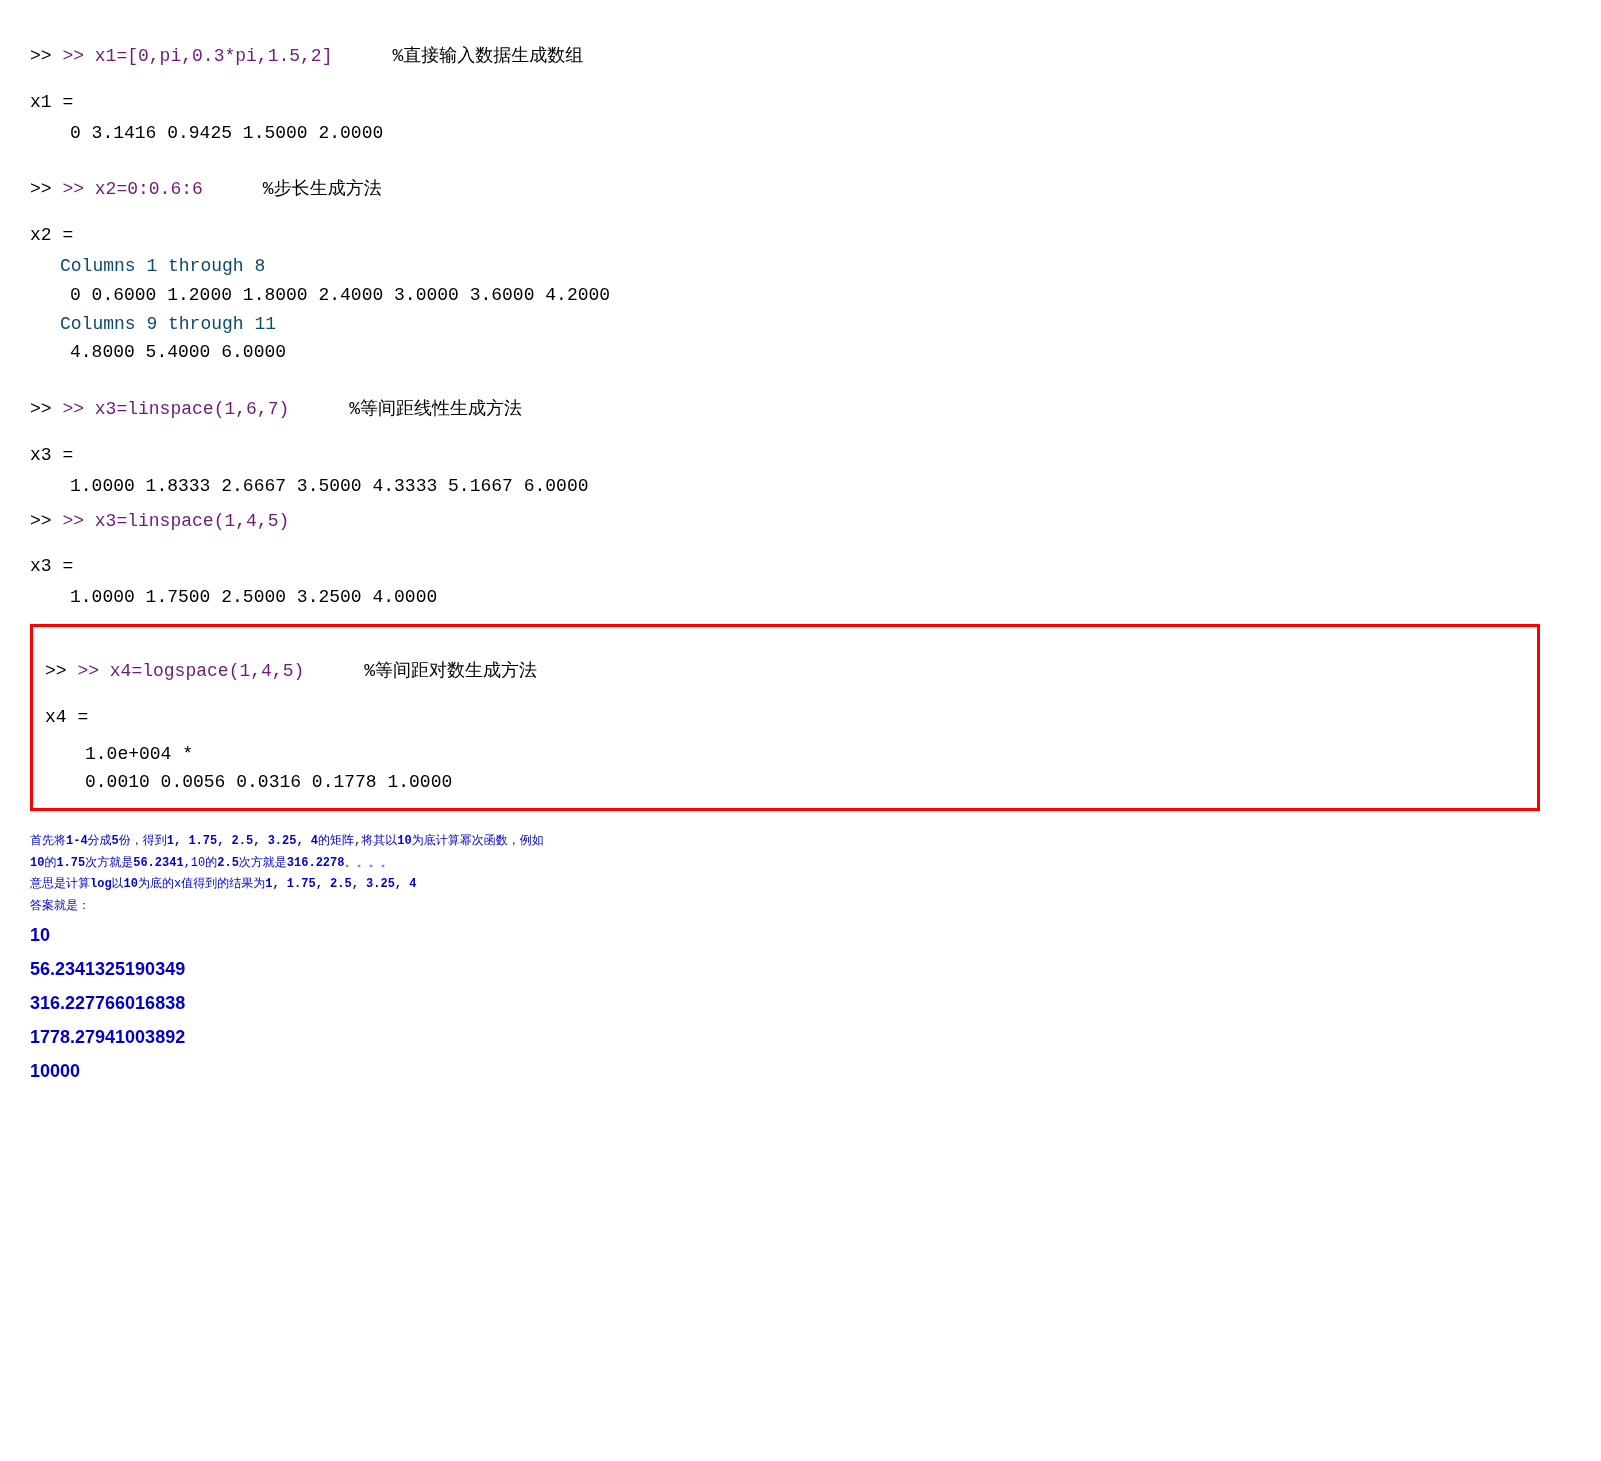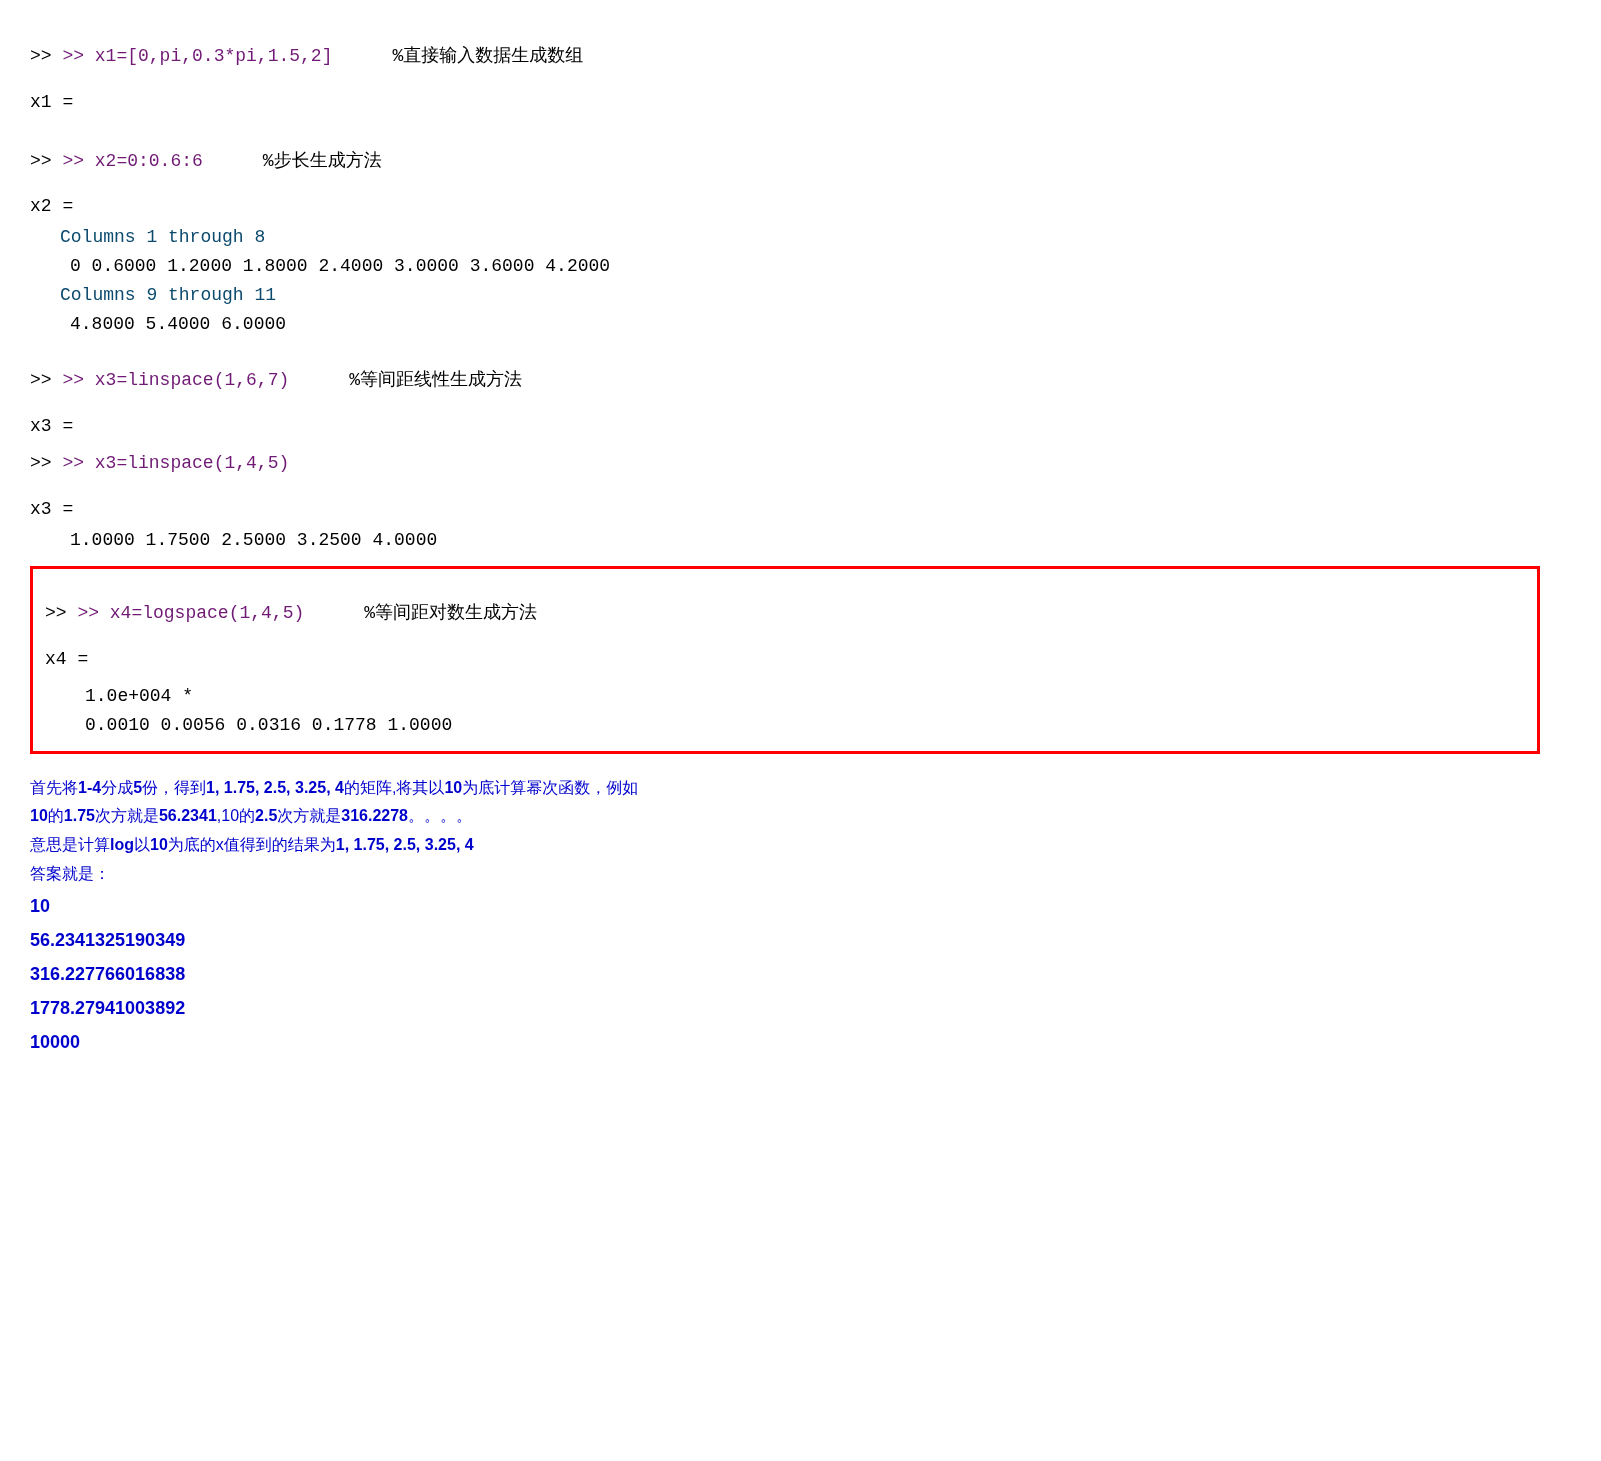--- a/index.html
+++ b/index.html
@@ -61,22 +61,22 @@
     .highlighted-box {
       border: 3px solid #ff0000;
       padding: 8px 12px;
       margin: 6px 0;
       display: inline-block;
       width: 98%;
     }
 
     .explanation-text {
       color: #0000cc;
-      font-family: Liberation Sans, sans-serif;
-      font-size: 16px;
+      font-family: Liberation Mono, monospace;
+      font-size: 12px;
       line-height: 1.8;
       margin-top: 14px;
     }
 
     .bold-blue {
       color: #0000cc;
       font-weight: bold;
     }
 
     .normal-blue {
@@ -106,20 +106,21 @@
 <div class="code-block">
 
   
   <div class="cmd-line">
     <span class="prompt">&gt;&gt;&nbsp;</span>
     <span class="cmd-text">&gt;&gt; x1=[0,pi,0.3*pi,1.5,2]</span>
     <span style="display:inline-block; width:60px;"></span>
     <span class="comment">%直接输入数据生成数组</span>
   </div>
   <div class="var-label">x1 =</div>
+  <div class="data-row">0       3.1416       0.9425       1.5000       2.0000</div>
 
   <div class="spacer"></div>
 
   
   <div class="cmd-line">
     <span class="prompt">&gt;&gt;&nbsp;</span>
     <span class="cmd-text">&gt;&gt; x2=0:0.6:6</span>
     <span style="display:inline-block; width:60px;"></span>
     <span class="comment">%步长生成方法</span>
   </div>
@@ -132,20 +133,21 @@
   <div class="spacer"></div>
 
   
   <div class="cmd-line">
     <span class="prompt">&gt;&gt;&nbsp;</span>
     <span class="cmd-text">&gt;&gt; x3=linspace(1,6,7)</span>
     <span style="display:inline-block; width:60px;"></span>
     <span class="comment">%等间距线性生成方法</span>
   </div>
   <div class="var-label">x3 =</div>
+  <div class="data-row">1.0000       1.8333       2.6667       3.5000       4.3333       5.1667       6.0000</div>
 
   <div class="spacer"></div>
 
   
   <div class="cmd-line">
     <span class="prompt">&gt;&gt;&nbsp;</span>
     <span class="cmd-text">&gt;&gt; x3=linspace(1,4,5)</span>
   </div>
   <div class="var-label">x3 =</div>
   <div class="data-row">1.0000       1.7500       2.5000       3.2500       4.0000</div>

